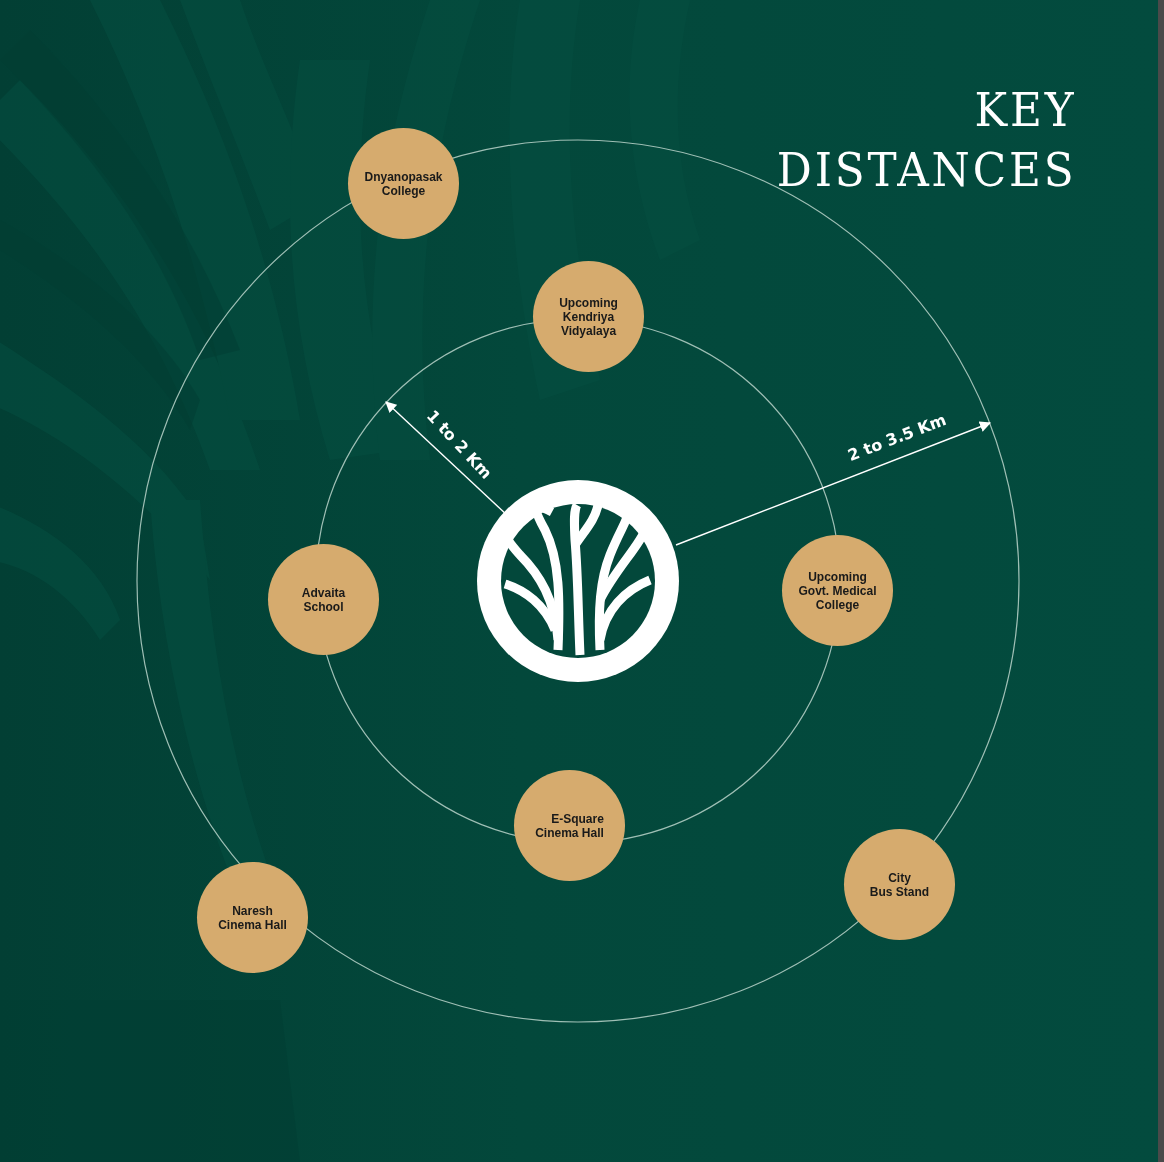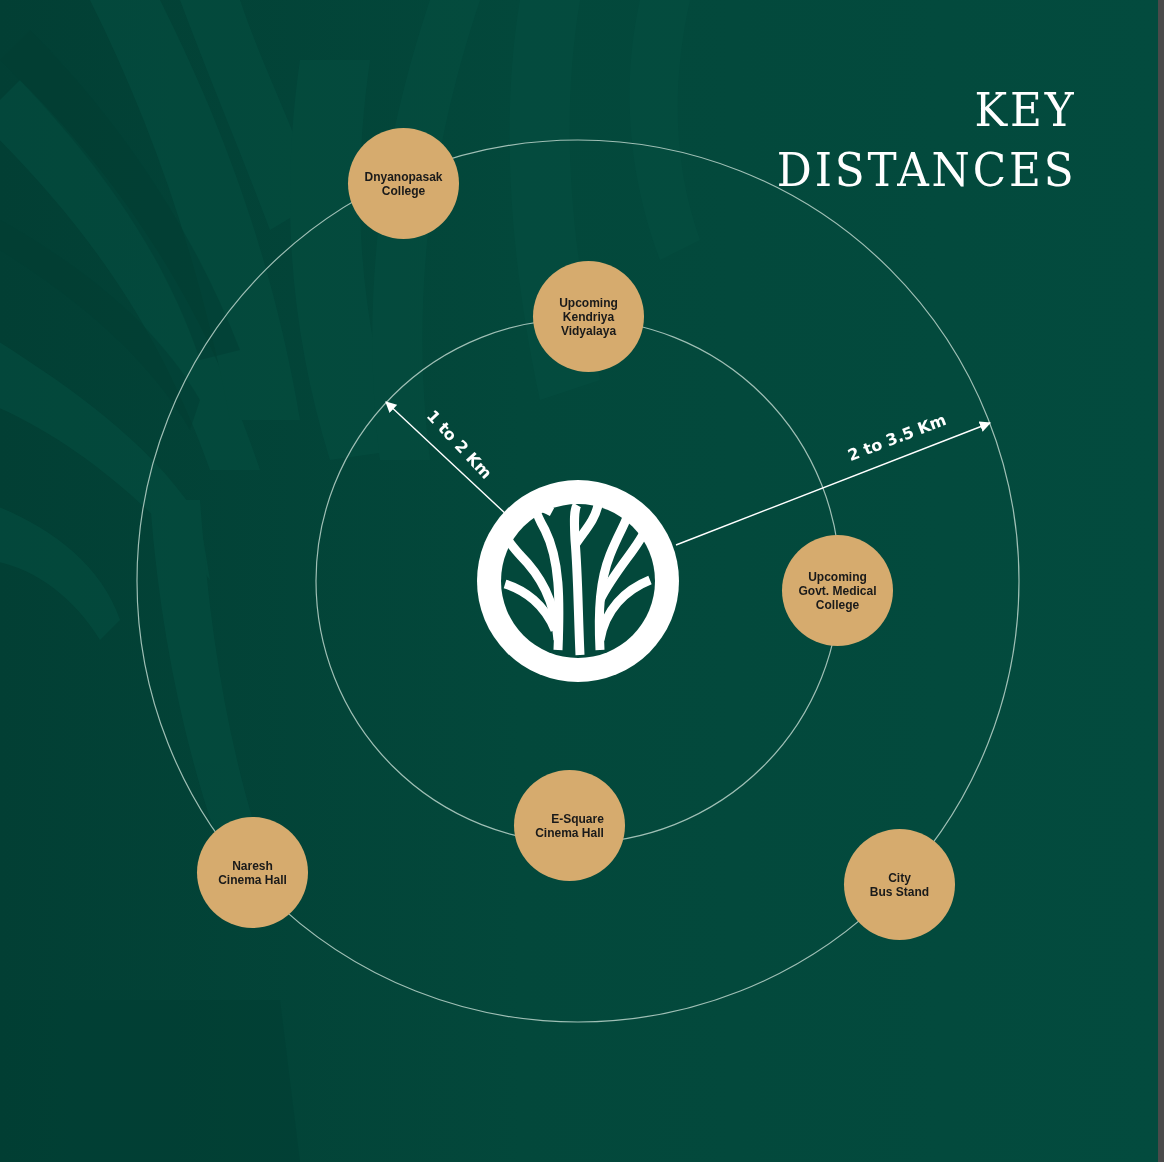--- a/index.html
+++ b/index.html
@@ -77,23 +77,25 @@
   <div class="title">
     <div>KEY</div>
     <div>DISTANCES</div>
   </div>
 
   <div class="node" style="left:348px; top:128px; width:111px; height:111px;">Dnyanopasak
 College</div>
   <div class="node" style="left:533px; top:261px; width:111px; height:111px;">Upcoming
 Kendriya
 Vidyalaya</div>
+  <div class="node" style="left:268px; top:544px; width:111px; height:111px;">Advaita
+School</div>
   <div class="node" style="left:782px; top:535px; width:111px; height:111px;">Upcoming
 Govt. Medical
 College</div>
   <div class="node" style="left:514px; top:770px; width:111px; height:111px;text-align:right;">E-Square
 Cinema Hall</div>
-  <div class="node" style="left:197px; top:817px; width:111px; height:111px;">Naresh
+  <div class="node" style="left:197px; top:862px; width:111px; height:111px;">Naresh
 Cinema Hall</div>
   <div class="node" style="left:844px; top:829px; width:111px; height:111px;">City
 Bus Stand</div>
 </div>
 <div class="edge"></div>
 
 </body></html>

